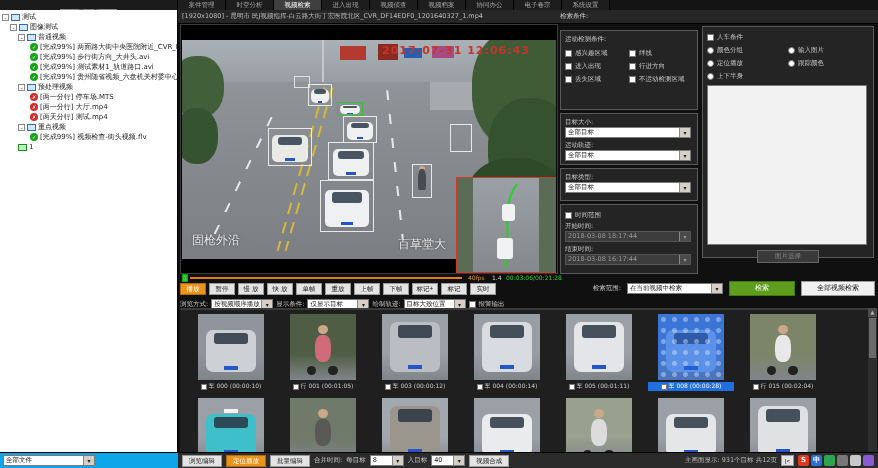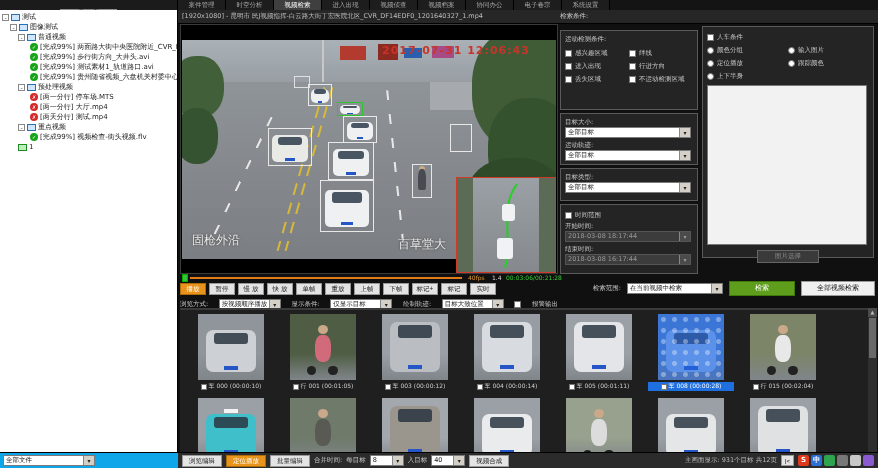--- a/index.html
+++ b/index.html
@@ -55,21 +55,21 @@
   
   #seekrow { position:absolute; left:180px; top:274px; width:378px; height:8px; }
   #seek-handle { position:absolute; left:2px; top:0; width:6px; height:8px; background:#35c235; border:1px solid #0a0; }
   #seek-bar { position:absolute; left:10px; top:3px; width:272px; height:2px; background:#e07b18; }
   #seek-fps { position:absolute; left:288px; top:0; font-size:6px; color:#e09a30; }
   #seek-speed { position:absolute; left:312px; top:0; font-size:6px; color:#d8d8d8; }
   #seek-time { position:absolute; left:326px; top:0; font-size:6px; color:#35d135; }
   #pbrow { position:absolute; left:180px; top:283px; width:378px; height:13px; display:flex; gap:3px; }
   .pbtn { height:12px; min-width:26px; padding:0 3px; font-size:6.5px; line-height:10px; background:#e4e4e4; border:1px solid #999; color:#222; text-align:center; }
   .pbtn.orange { background:#e8941c; border-color:#b06c08; color:#fff; }
-  #optrow { position:absolute; left:180px; top:298px; width:378px; height:12px; display:flex; align-items:center; gap:10px;justify-content:space-between; }
+  #optrow { position:absolute; left:180px; top:298px; width:378px; height:12px; display:flex; align-items:center; gap:3px; }
   #optrow .dd { width:62px; }
   
   #filter-head { position:absolute; left:560px; top:12px; font-size:6.5px; color:#c8c8c8; }
   .fbox { position:absolute; border:1px solid #5a5a5a; background:#242424; }
   .fbox .inner { padding:4px; }
   .cbrow, .rdrow { display:flex; align-items:center; gap:3px; height:13px; }
   .grid2 { display:grid; grid-template-columns:1fr 1fr; }
   #rc-outer { position:absolute; left:702px; top:26px; width:172px; height:232px; border:1px solid #5a5a5a; background:#242424; padding:4px; }
   #rc-white { width:160px; height:160px; background:#f2f2f2; border:1px solid #777; margin-top:2px; }
   #pick-btn { display:block; margin:5px auto 0; width:62px; height:13px; background:#3a3a3a; color:#8a8a8a; border:1px solid #666; font-size:6.5px; }

